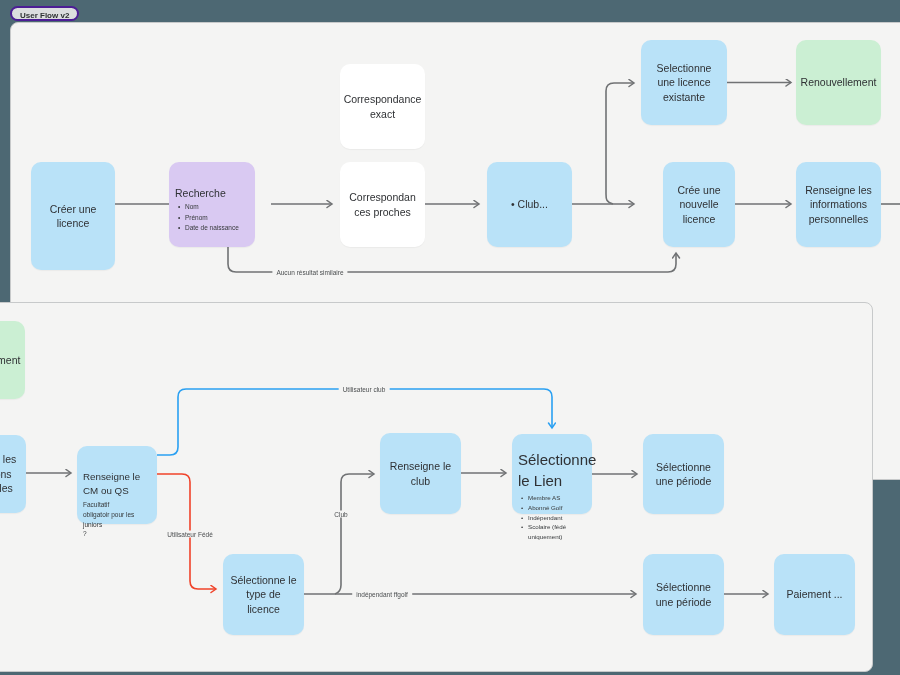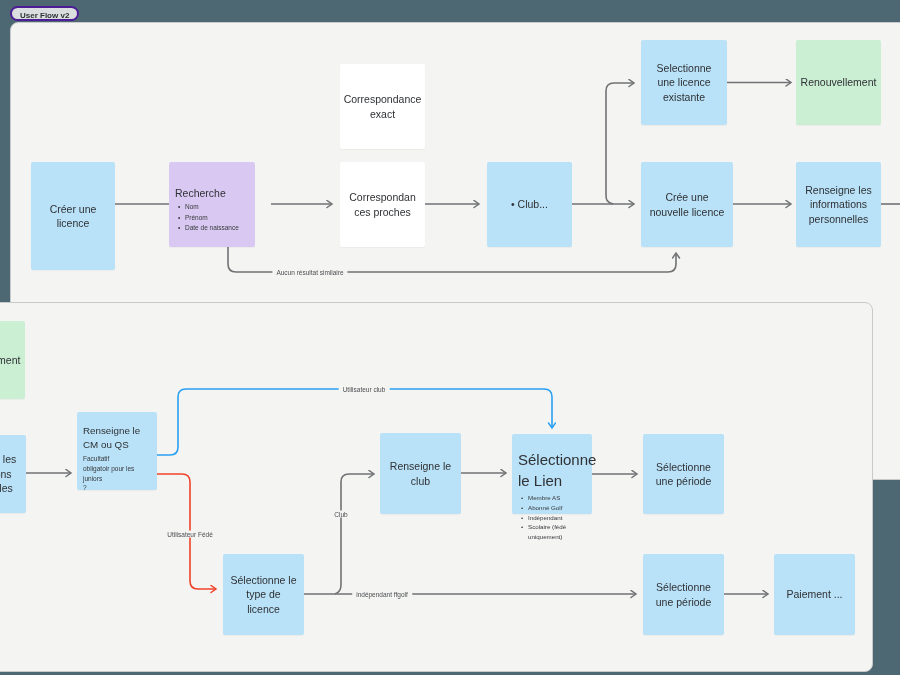--- a/index.html
+++ b/index.html
@@ -15,21 +15,21 @@
   }
   #frame1{left:10px;top:22px;width:1040px;height:458px;}
   #frame2{left:-30px;top:302px;width:903px;height:370px;}
   .tab{
     position:absolute;left:10px;top:6px;height:15px;padding:1px 8px 0 8px;
     background:#dbdedf;border:2px solid #4c1d95;border-radius:8px;
     font-size:8px;font-weight:700;color:#2e3234;line-height:13px;
     white-space:nowrap;box-sizing:border-box;
   }
   .sticky{
-    position:absolute;border-radius:2px;box-sizing:border-box;
+    position:absolute;border-radius:10px;box-sizing:border-box;
     display:flex;flex-direction:column;align-items:center;justify-content:center;
     text-align:center;padding:5px 6px;
     font-size:10.5px;line-height:1.38;color:var(--text,#2f3134);
     box-shadow:0 1px 1px rgba(0,0,0,0.04);
   }
   .sticky.left{align-items:flex-start;justify-content:flex-start;text-align:left;}
   .blue{background:var(--sticky-blue,#b9e2f8);}
   .purple{background:var(--sticky-purple,#d9c9f2);}
   .green{background:var(--sticky-green,#cbefd3);}
   .white{background:var(--sticky-white,#ffffff);}
@@ -124,37 +124,37 @@
 </div>
 
 <div class="sticky blue z-box" style="left:641px;top:40px;width:86px;height:85px">
   <span>Selectionne une licence existante</span>
 </div>
 
 <div class="sticky green z-box" style="left:796px;top:40px;width:85px;height:85px">
   <span>Renouvellement</span>
 </div>
 
-<div class="sticky blue z-box" style="left:641px;top:162px;width:92px;height:85px">
+<div class="sticky blue z-box" style="left:663px;top:162px;width:72px;height:85px">
   <span>Crée une nouvelle licence</span>
 </div>
 
 <div class="sticky blue z-box" style="left:796px;top:162px;width:85px;height:85px">
   <span>Renseigne les informations personnelles</span>
 </div>
 
 <div class="sticky green z-box" style="left:-60px;top:321px;width:85px;height:78px">
   <span>Renouvellement</span>
 </div>
 
 <div class="sticky blue z-box" style="left:-60px;top:435px;width:86px;height:78px">
   <span>Renseigne les informations personnelles</span>
 </div>
 
-<div class="sticky blue left z-box" style="left:77px;top:412px;width:80px;height:78px;padding-top:12px">
+<div class="sticky blue left z-box" style="left:77px;top:446px;width:80px;height:78px;padding-top:24px">
   <span class="cm-title">Renseigne le CM ou QS</span>
   <div class="note">
     <span>Facultatif</span>
     <span>obligatoir pour les juniors</span>
     <span>?</span>
   </div>
 </div>
 
 <div class="sticky blue z-box" style="left:223px;top:554px;width:81px;height:81px">
   <span>Sélectionne le type de licence</span>

